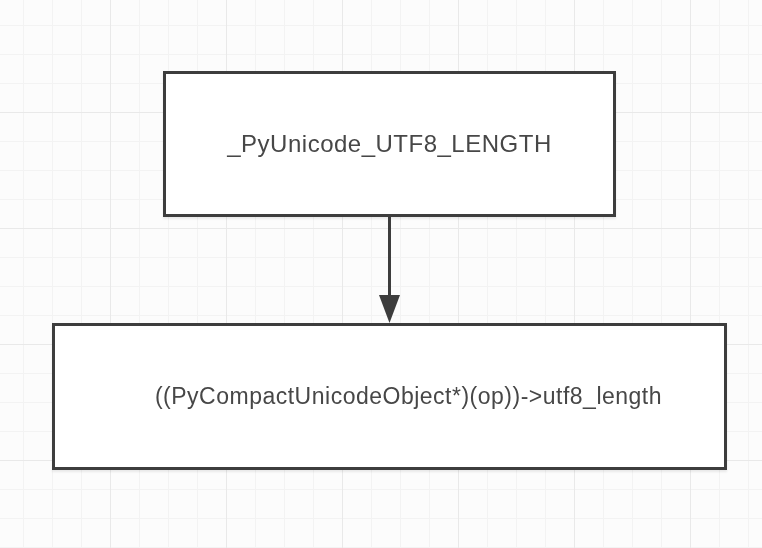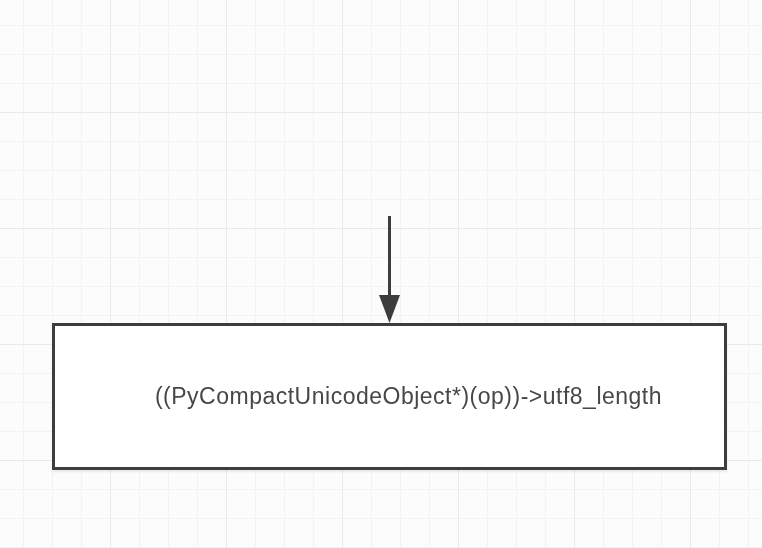--- a/index.html
+++ b/index.html
@@ -64,20 +64,23 @@
     top: 216px;
     width: 31px;
     height: 108px;
   }
 </style>
 </head>
 <body>
 
 <div class="canvas">
 
+  <div class="node node-top">
+    <span class="node-label">_PyUnicode_UTF8_LENGTH</span>
+  </div>
 
   <svg class="arrow" viewBox="0 0 31 108" xmlns="http://www.w3.org/2000/svg" aria-hidden="true">
     <line x1="15.5" y1="0" x2="15.5" y2="82" stroke="#3d3d3d" stroke-width="3"></line>
     <polygon points="15.5,107 5,79 26,79" fill="#3d3d3d"></polygon>
   </svg>
 
   <div class="node node-bottom">
     <span class="node-label">((PyCompactUnicodeObject*)(op))-&gt;utf8_length</span>
   </div>
 

